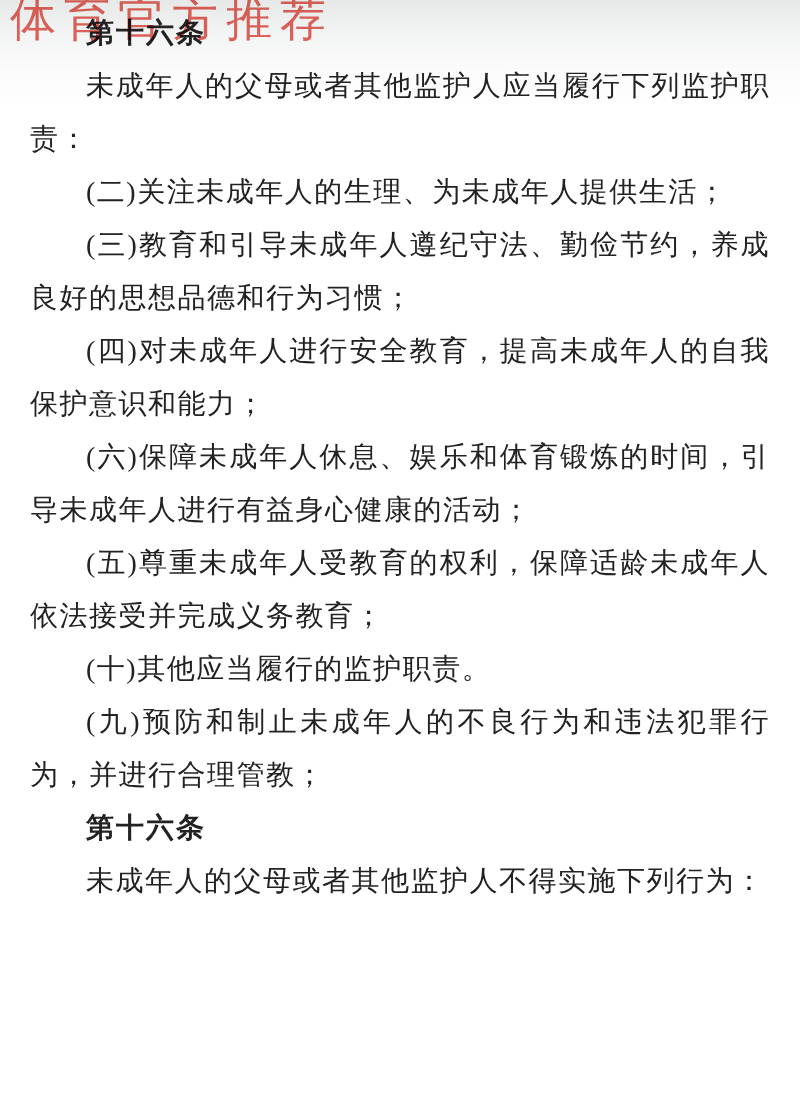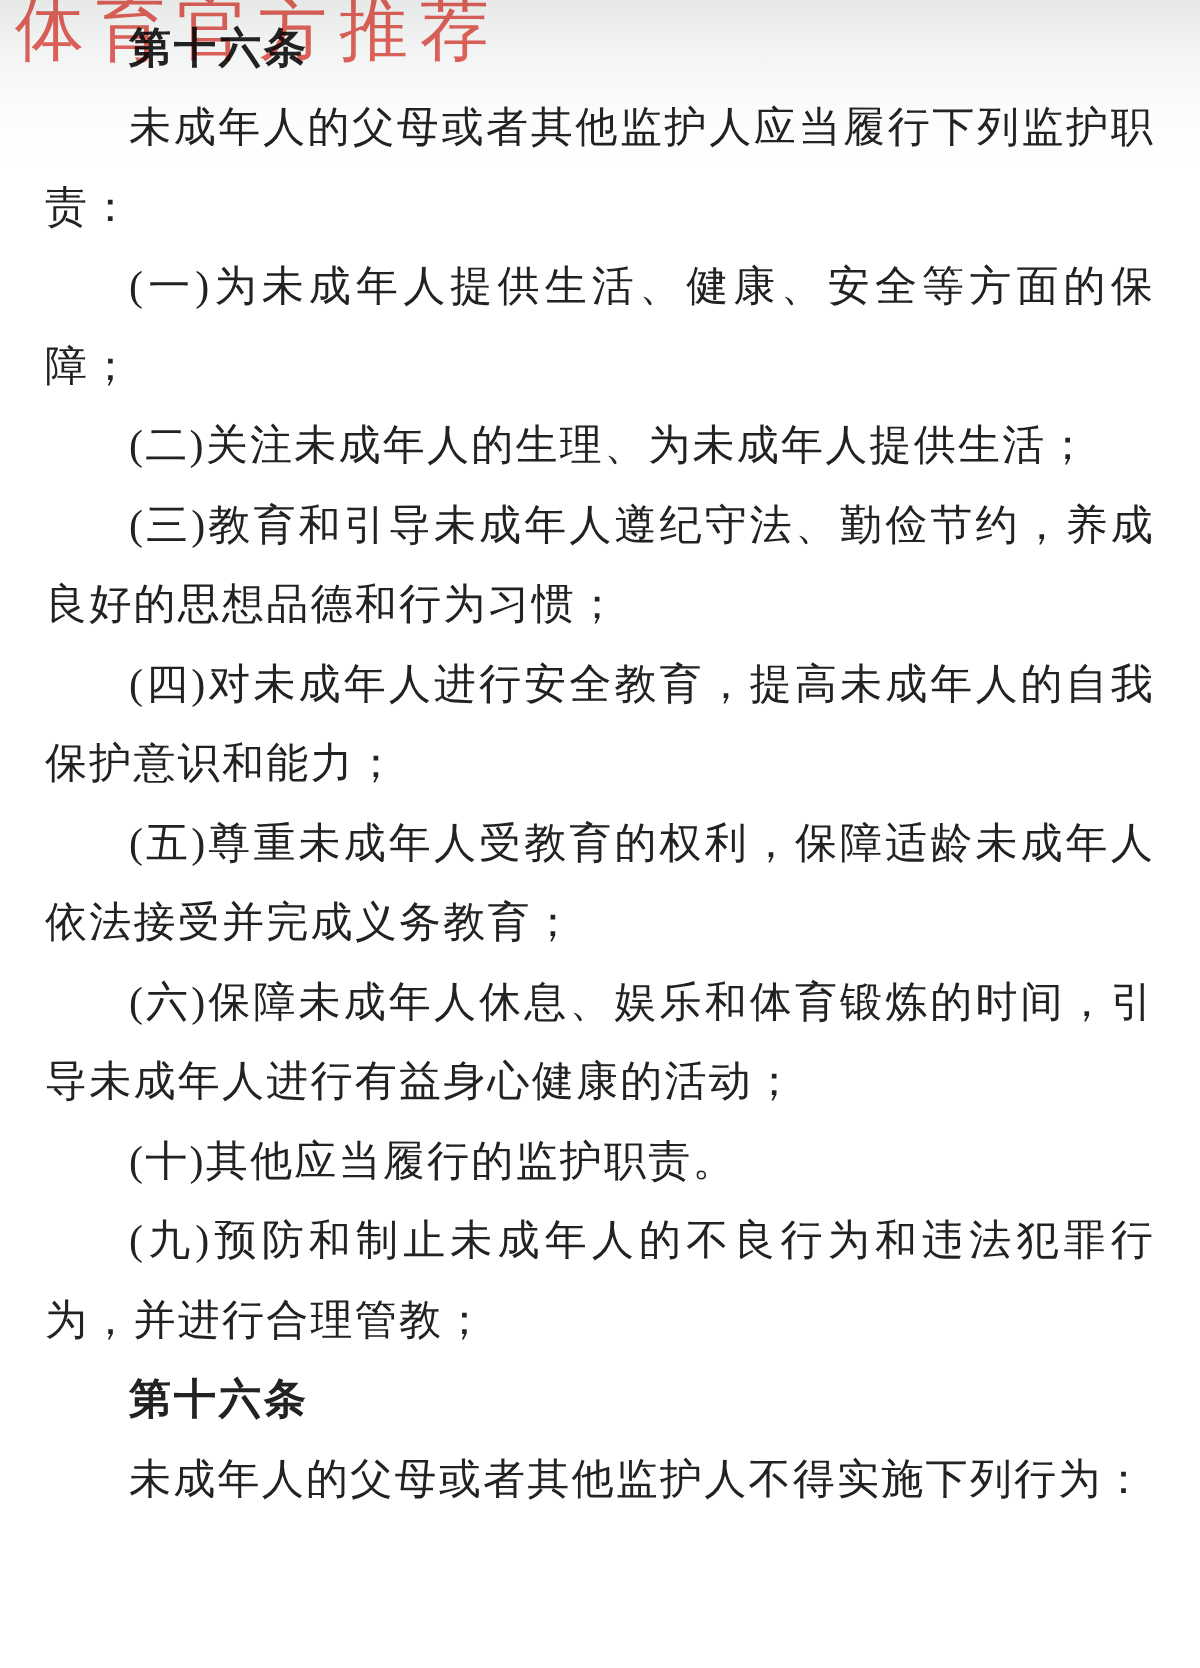--- a/index.html
+++ b/index.html
@@ -51,31 +51,30 @@
 <div class="page">
 
   <div class="watermark" style="color: rgb(228, 87, 78);">体育官方推荐</div>
 
   <div class="content" style="color: rgb(34, 34, 34);">
 
     <h2>第十六条</h2>
 
     <p>未成年人的父母或者其他监护人应当履行下列监护职责：</p>
 
-    <p>(一)为未成年人提供生活、健康、安全等方面的保障；</p>
 
     <p>(二)关注未成年人的生理、为未成年人提供生活；</p>
 
     <p>(三)教育和引导未成年人遵纪守法、勤俭节约，养成良好的思想品德和行为习惯；</p>
 
     <p>(四)对未成年人进行安全教育，提高未成年人的自我保护意识和能力；</p>
 
+    <p>(六)保障未成年人休息、娱乐和体育锻炼的时间，引导未成年人进行有益身心健康的活动；</p>
+
     <p>(五)尊重未成年人受教育的权利，保障适龄未成年人依法接受并完成义务教育；</p>
-
-    <p>(六)保障未成年人休息、娱乐和体育锻炼的时间，引导未成年人进行有益身心健康的活动；</p>
 
 
 
     <p>(十)其他应当履行的监护职责。</p>
 
     <p>(九)预防和制止未成年人的不良行为和违法犯罪行为，并进行合理管教；</p>
 
     <h2>第十六条</h2>
 
     <p>未成年人的父母或者其他监护人不得实施下列行为：</p>

